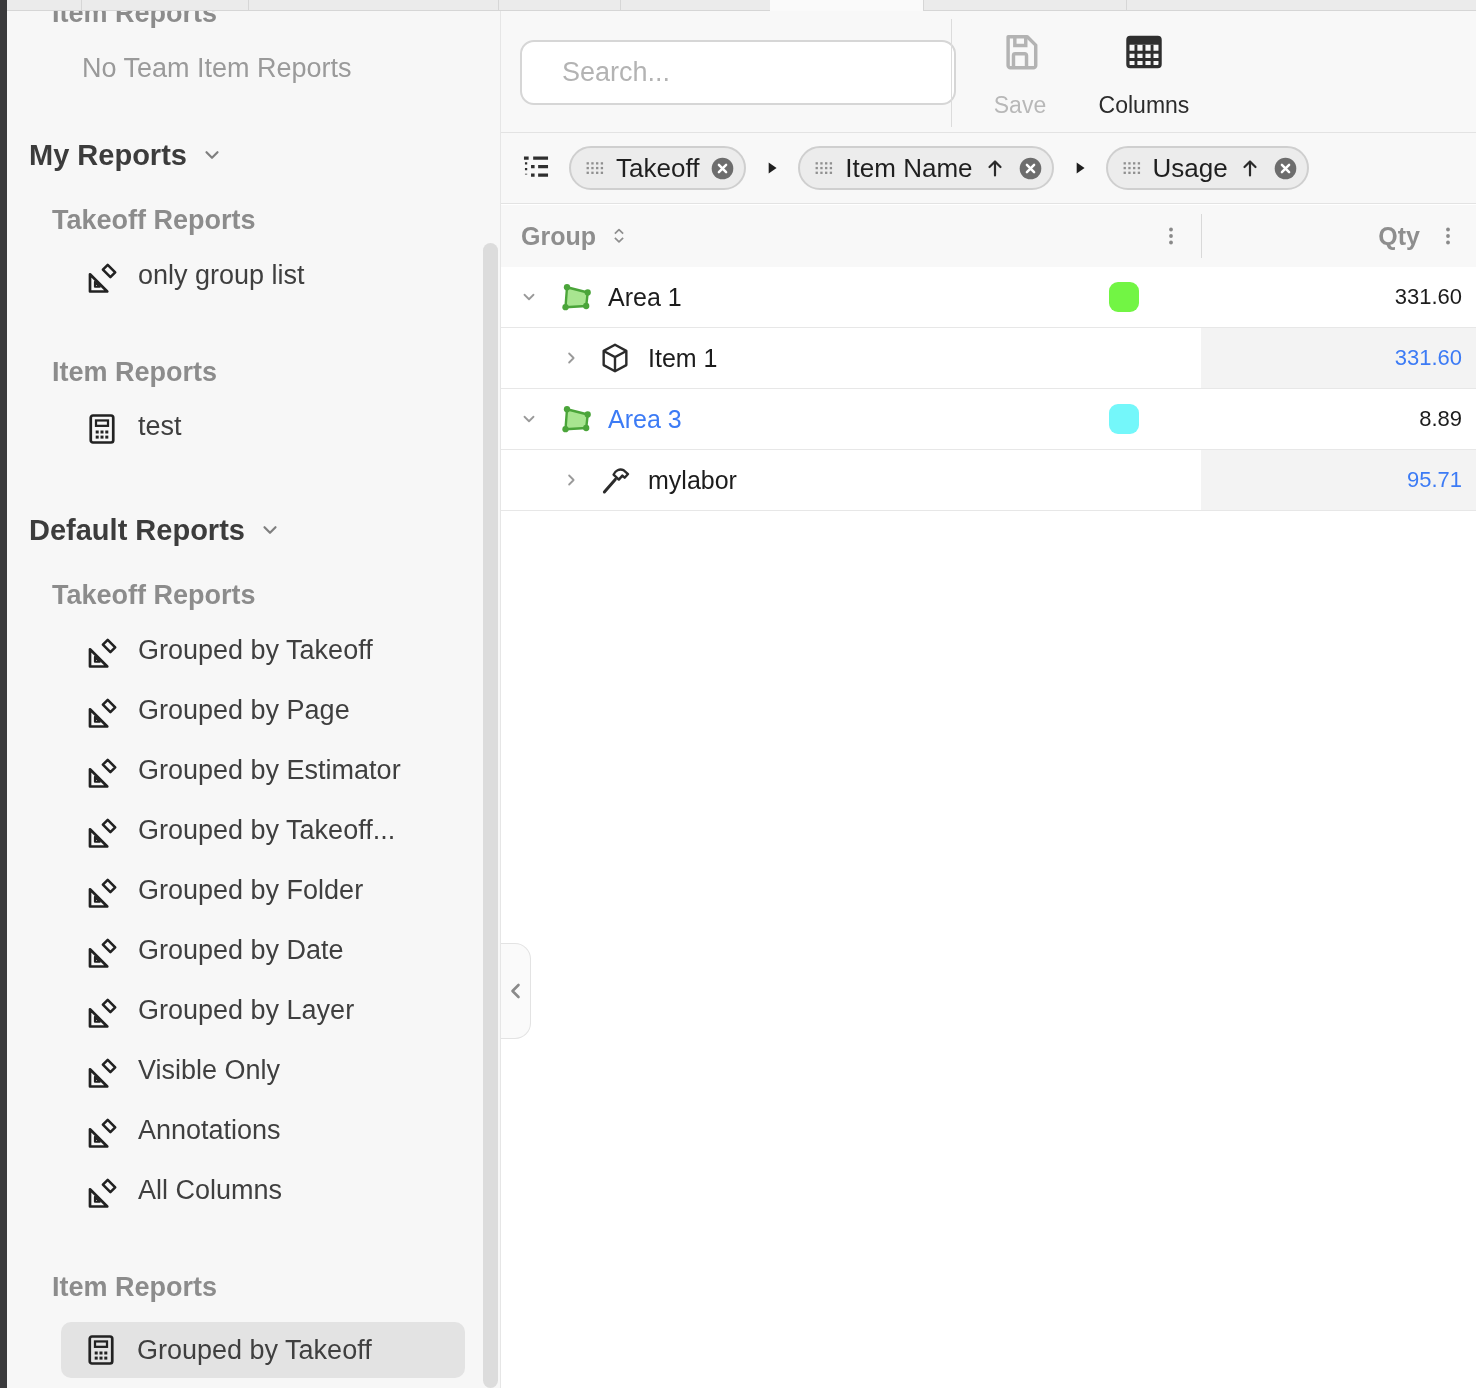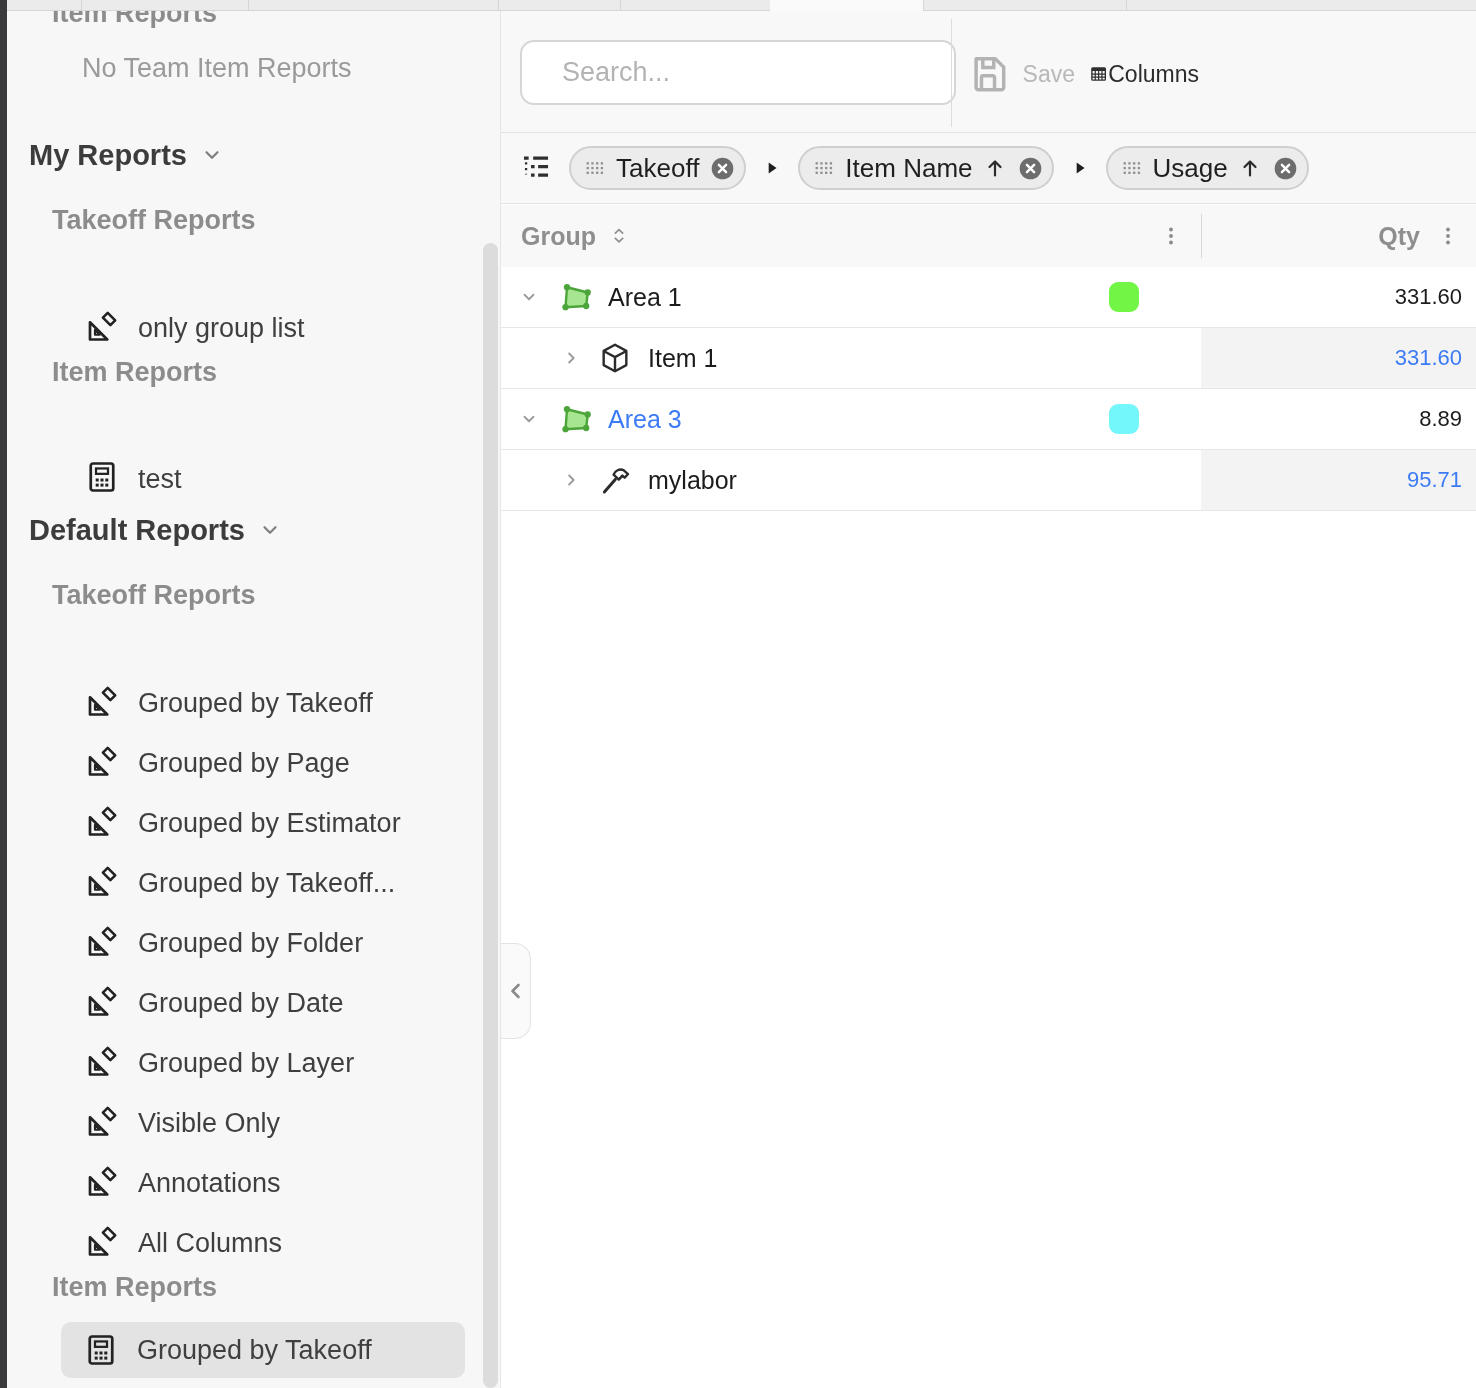--- a/index.html
+++ b/index.html
@@ -9,35 +9,35 @@
   .left-edge{position:absolute;left:0;top:0;width:7px;height:100%;background:#3a3a3c;z-index:40;}
   .top-strip{position:absolute;left:7px;right:0;top:0;height:10px;background:#ebebeb;border-bottom:1px solid #d6d6d6;z-index:30;}
   .strip-div{position:absolute;top:0;bottom:0;width:1px;background:#d6d6d6;}
   .strip-active{position:absolute;top:0;bottom:-1px;left:763px;width:153px;background:#fafafa;}
   
   .sidebar{position:absolute;left:7px;top:11px;width:493px;bottom:0;background:#f7f7f7;overflow:hidden;}
   .sb-abs{position:absolute;}
   .sb-head-lg{font-size:29px;font-weight:bold;color:#3c3c3c;display:flex;align-items:center;gap:14px;height:36px;}
   .sb-head-sm{font-size:27px;font-weight:bold;color:#8c8c8c;height:32px;display:flex;align-items:center;}
   .sb-note{font-size:27px;color:#9a9a9a;height:32px;display:flex;align-items:center;}
-  .sb-item{display:flex;align-items:flex-end;gap:18px;height:44px;font-size:27px;color:#3f3f3f;cursor:pointer;margin-top:40px;}
+  .sb-item{display:flex;align-items:flex-start;gap:18px;height:44px;font-size:27px;color:#3f3f3f;cursor:pointer;}
   .sb-selected{position:absolute;left:54px;width:404px;height:56px;background:#e3e3e3;border-radius:10px;
                display:flex;align-items:center;gap:18px;padding-left:22px;box-sizing:border-box;
                font-size:27px;color:#3f3f3f;cursor:pointer;}
   .sb-thumb{position:absolute;left:476px;top:232px;bottom:0;width:15px;border-radius:8px;background:#dcdcdc;}
   
   .main{position:absolute;left:500px;top:11px;right:0;bottom:0;background:#ffffff;border-left:1px solid #e6e6e6;}
   .toolbar{position:absolute;left:0;right:0;top:0;height:121px;background:#f8f8f8;border-bottom:1px solid #e3e3e3;}
   .search{position:absolute;left:19px;top:29px;width:436px;height:65px;border:2px solid #d6d6d6;border-radius:14px;
           background:#fff;font-size:27px;color:#3f3f3f;padding:0 40px;box-sizing:border-box;outline:none;
           font-family:Liberation Sans, sans-serif;}
   .search::placeholder{color:#b3b3b3;}
   .tb-divider{position:absolute;left:450px;top:8px;height:108px;width:1px;background:#dcdcdc;}
   .tb-buttons{position:absolute;left:464px;top:12px;display:flex;gap:14px;}
-  .tb-btn{width:110px;height:100px;display:flex;align-items:center;justify-content:space-between;
+  .tb-btn{width:110px;height:100px;display:flex;flex-direction:column;align-items:center;justify-content:space-between;
           padding:6px 0 4px;box-sizing:border-box;cursor:pointer;color:#2f2f2f;background:none;border:none;font-family:inherit;}
   .tb-btn .lbl{font-size:23px;color:#2c2c2c;}
   .tb-btn.disabled{color:#b3b3b3;cursor:default;}
   .tb-btn.disabled .lbl{color:#b8b8b8;}
   
   .chipsrow{position:absolute;left:0;right:0;top:122px;height:71px;background:#f8f8f8;border-bottom:1px solid #e3e3e3;
             display:flex;align-items:center;padding-left:18px;box-sizing:border-box;}
   .treelist{color:#2f2f2f;margin-right:16px;flex:none;}
   .chip{display:inline-flex;align-items:center;height:44px;background:#ececec;border:2px solid #cfcfcf;border-radius:24px;
         padding:0 8px 0 14px;gap:10px;box-sizing:border-box;cursor:pointer;}

